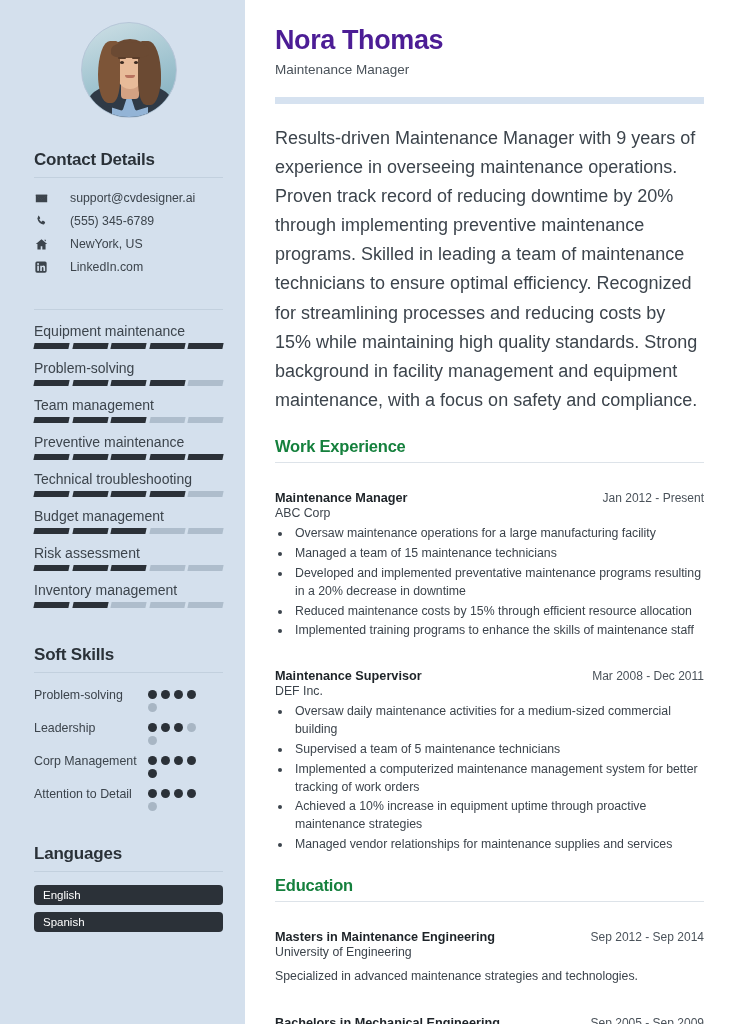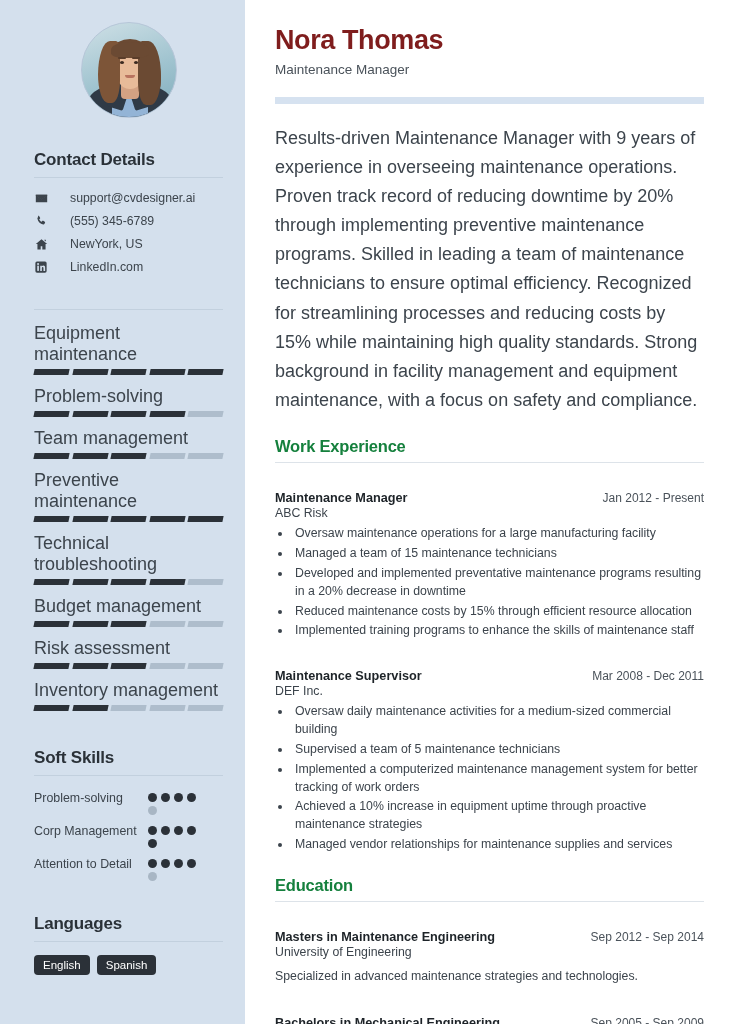--- a/index.html
+++ b/index.html
@@ -142,21 +142,21 @@
     display: inline-flex; align-items: center; justify-content: center;
     color: #3c444c; flex: 0 0 14px;
   }
   .contact-row .ico svg { display: block; }
 
   .block-gap { height: 26px; }
 
   
   .skill-item { margin-bottom: 11px; }
   .skill-label {
-    font-size: 18px;
+    font-size: 14px;
     color: #3c444c;
     margin-bottom: 4px;
   }
   .bar-row { display: flex; gap: 4px; }
   .seg {
     width: 35px;
     height: 6px;
     background: #aebdcc;
     transform: skewX(-12deg);
   }
@@ -183,40 +183,40 @@
     gap: 4px;
     padding-top: 4px;
   }
   .dot {
     width: 9px; height: 9px; border-radius: 50%;
     background: #a8b6c4;
   }
   .dot.on { background: #2b3138; }
 
   
-  .lang-row { display: flex; gap: 7px; flex-wrap: wrap; }
+  .lang-row { display: flex; gap: 7px; flex-wrap: wrap; flex-direction: column; }
   .lang-tag {
     background: #2b3138;
     color: #ffffff;
     font-size: 11.5px;
     padding: 4px 9px;
     border-radius: 4px;
   }
 
   
   .main {
     flex: 1;
     padding: 26px 26px 26px 30px;
     background: #ffffff;
   }
 
   .name {
     font-size: 27px;
     font-weight: bold;
-    color: #7f1d1d;
+    color: #4c1d95;
     letter-spacing: -0.4px;
     line-height: 1.1;
   }
   .job-title {
     font-size: 13.5px;
     color: #4a525a;
     margin-top: 6px;
   }
   .accent-bar {
     height: 7px;
@@ -455,20 +455,30 @@
             <div class="soft-label">Problem-solving</div>
             <div class="dot-wrap">
               <span class="dot on"></span>
               <span class="dot on"></span>
               <span class="dot on"></span>
               <span class="dot on"></span>
               <span class="dot"></span>
             </div>
           </div>
           <div class="soft-item">
+            <div class="soft-label">Leadership</div>
+            <div class="dot-wrap">
+              <span class="dot on"></span>
+              <span class="dot on"></span>
+              <span class="dot on"></span>
+              <span class="dot"></span>
+              <span class="dot"></span>
+            </div>
+          </div>
+          <div class="soft-item">
             <div class="soft-label">Corp Management</div>
             <div class="dot-wrap">
               <span class="dot on"></span>
               <span class="dot on"></span>
               <span class="dot on"></span>
               <span class="dot on"></span>
               <span class="dot on"></span>
             </div>
           </div>
           <div class="soft-item">
@@ -503,21 +513,21 @@
     <p class="summary">Results-driven Maintenance Manager with 9 years of experience in overseeing maintenance operations. Proven track record of reducing downtime by 20% through implementing preventive maintenance programs. Skilled in leading a team of maintenance technicians to ensure optimal efficiency. Recognized for streamlining processes and reducing costs by 15% while maintaining high quality standards. Strong background in facility management and equipment maintenance, with a focus on safety and compliance.</p>
 
     <div class="sec-title">Work Experience</div>
     <div class="sec-rule"></div>
     <div id="work-list">
         <div class="entry">
           <div class="entry-head">
             <div class="entry-role">Maintenance Manager</div>
             <div class="entry-date">Jan 2012 - Present</div>
           </div>
-          <div class="entry-org">ABC Risk</div>
+          <div class="entry-org">ABC Corp</div>
           <ul class="bullets">
             <li>Oversaw maintenance operations for a large manufacturing facility</li>
             <li>Managed a team of 15 maintenance technicians</li>
             <li>Developed and implemented preventative maintenance programs resulting in a 20% decrease in downtime</li>
             <li>Reduced maintenance costs by 15% through efficient resource allocation</li>
             <li>Implemented training programs to enhance the skills of maintenance staff</li>
           </ul>
         </div>
         <div class="entry">
           <div class="entry-head">

